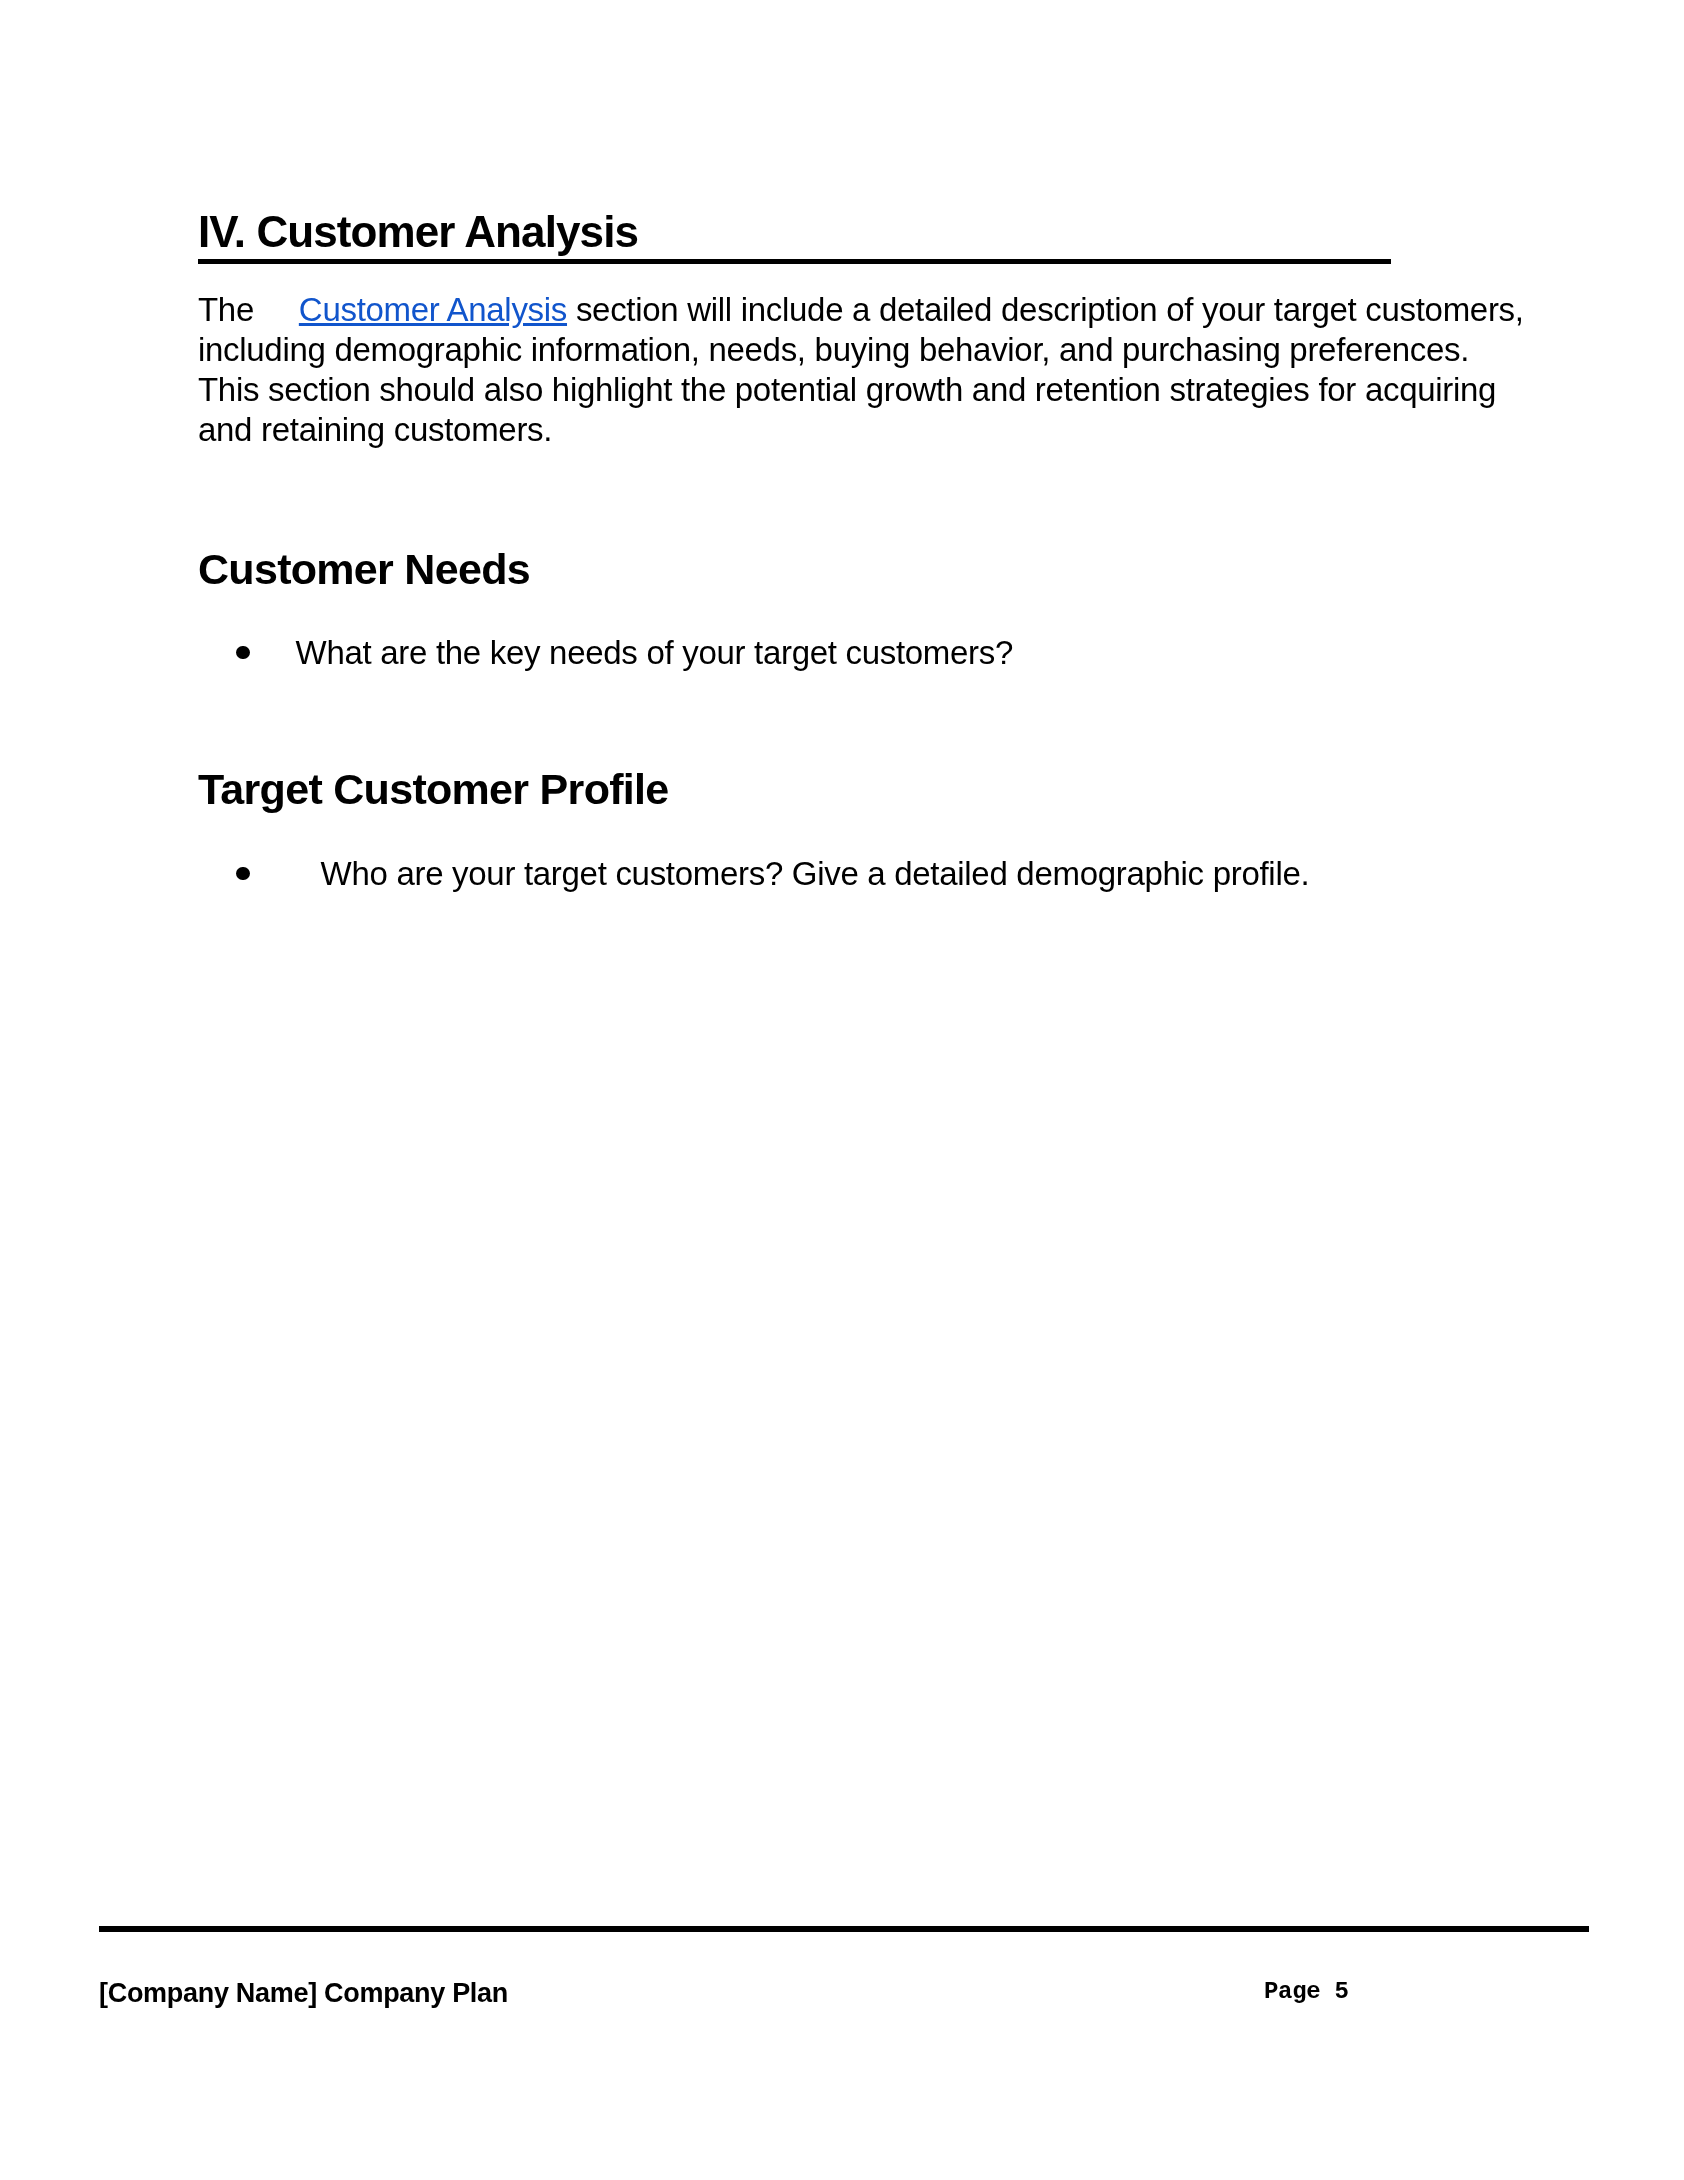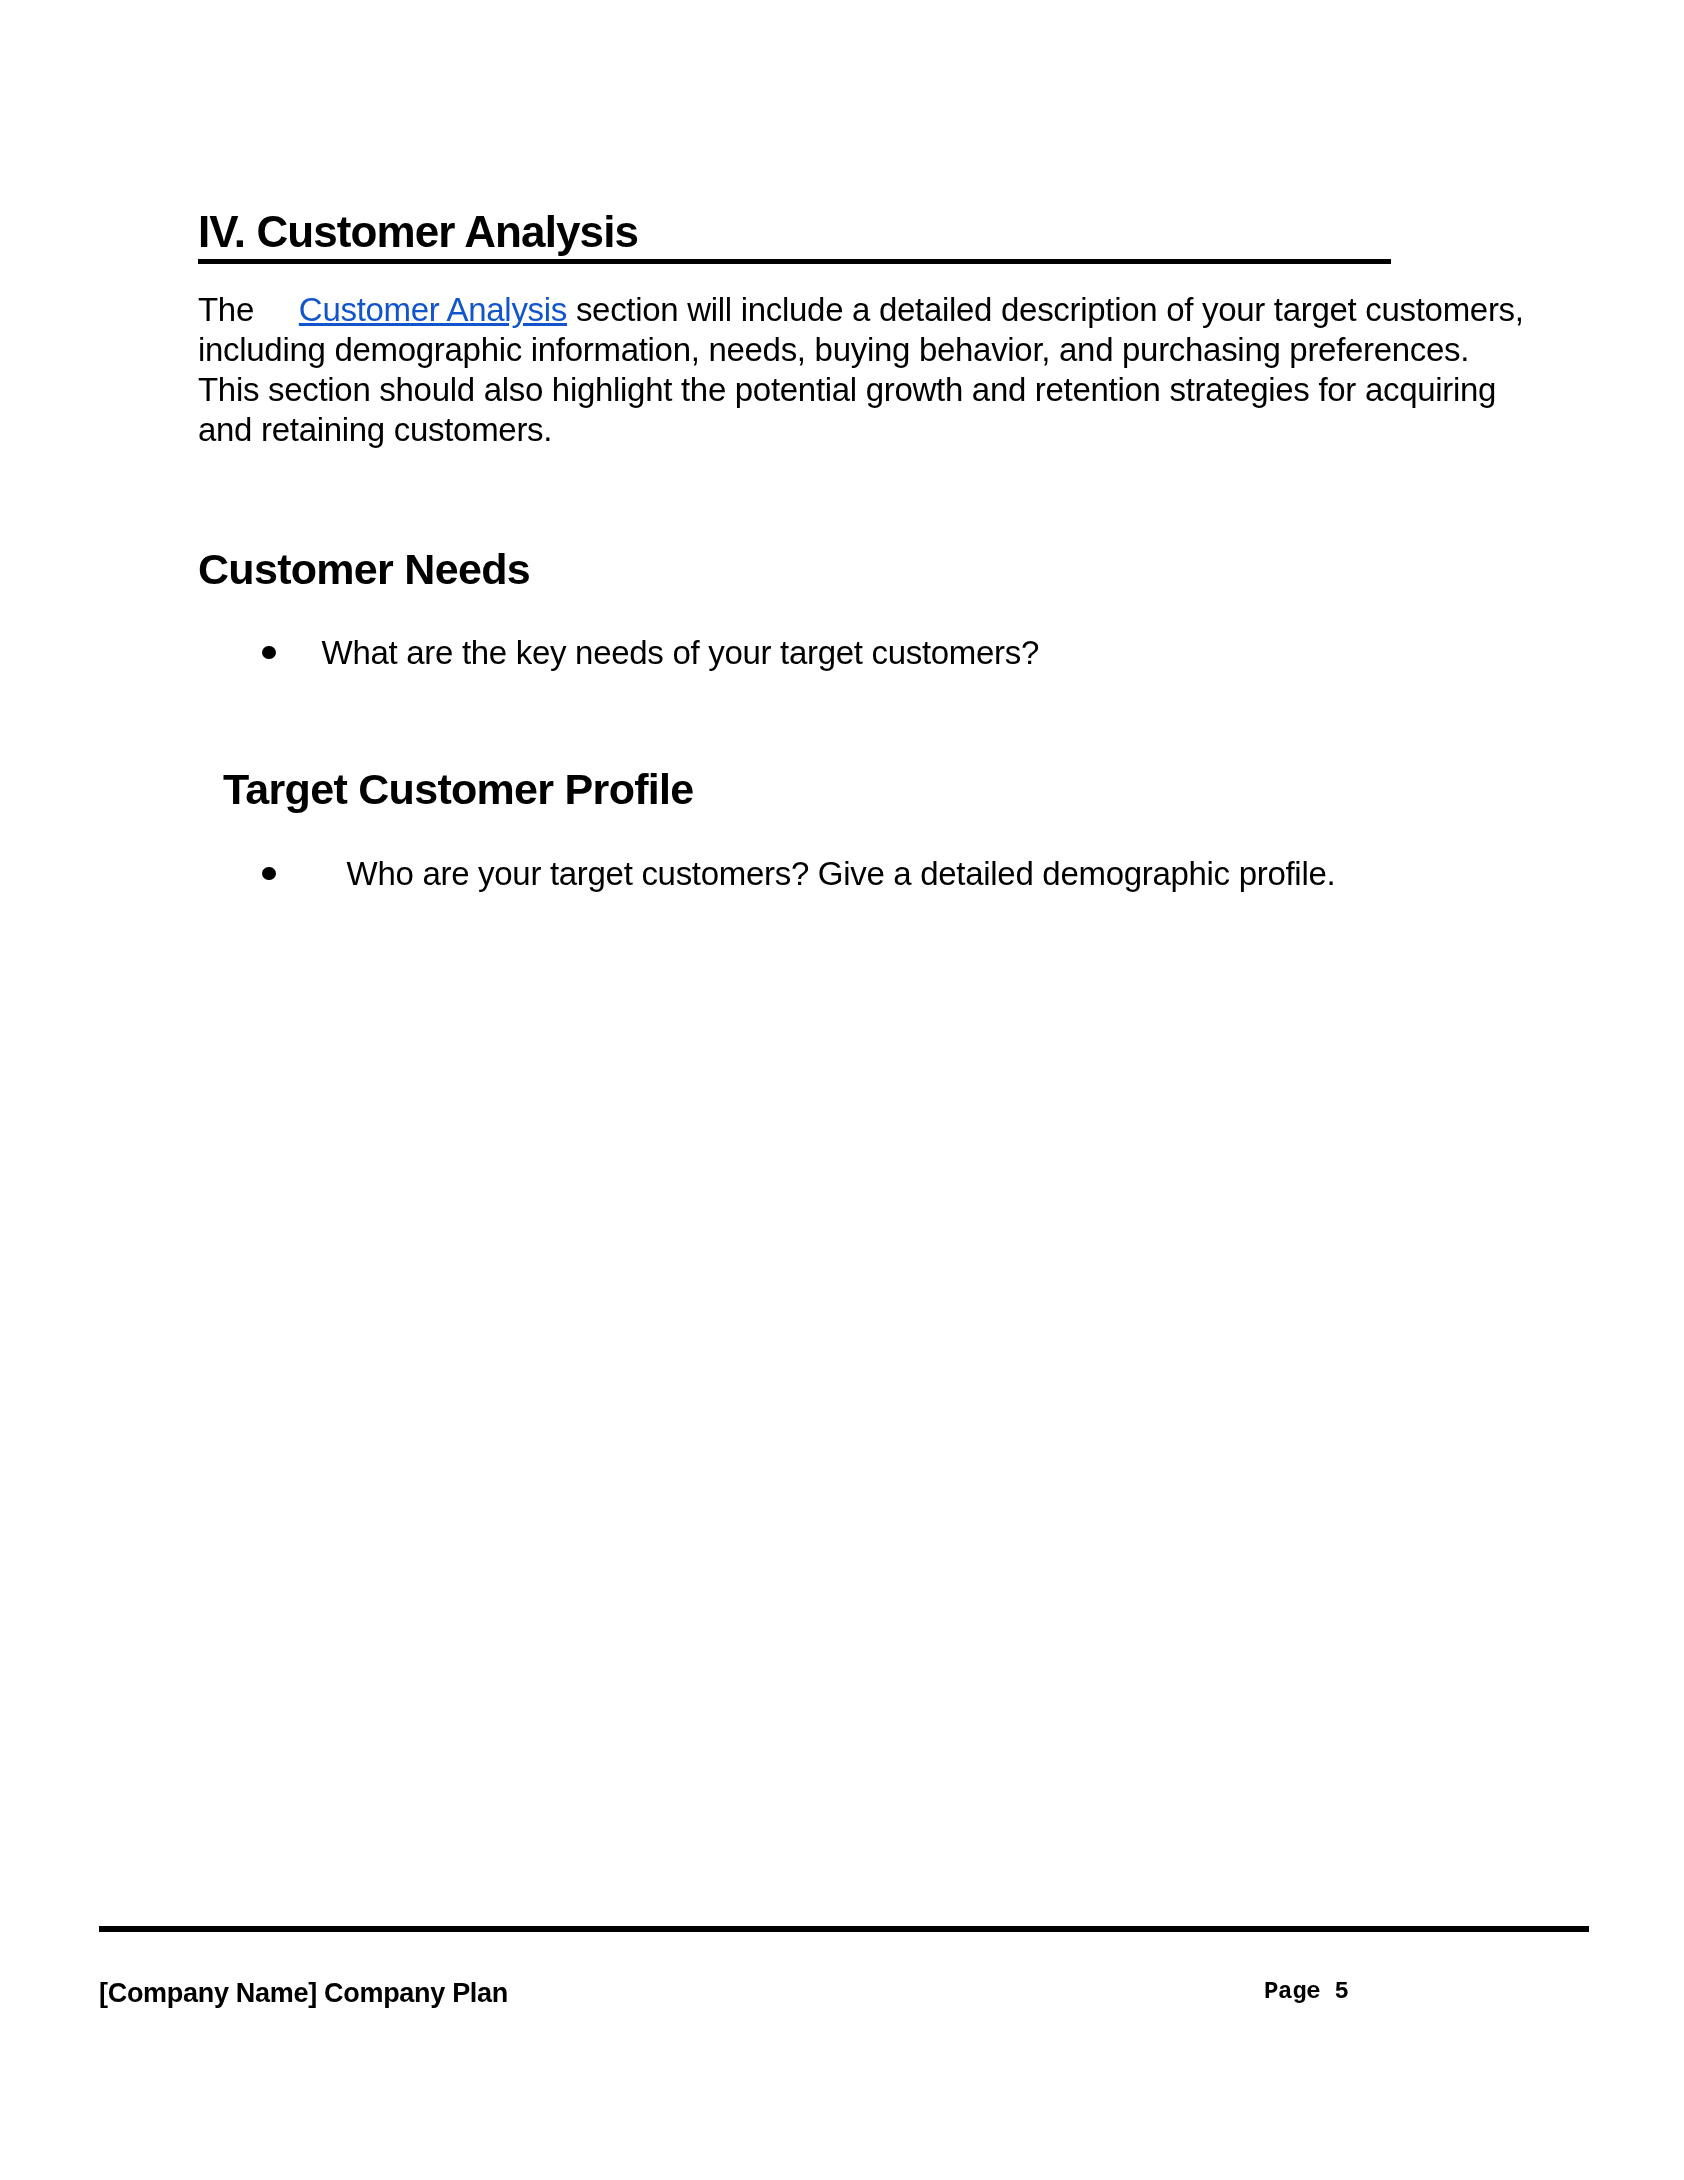--- a/index.html
+++ b/index.html
@@ -7,42 +7,42 @@
          font-family: "Liberation Sans", "DejaVu Sans", sans-serif; color: #000; }
   .page-title { position: absolute; left: 198px; top: 198px; width: 1193px;
     font-size: 44px; font-weight: bold; letter-spacing: -0.9px; line-height: 68px;
     border-bottom: 5.1px solid #000; padding-bottom: 0; margin: 0; height: 61px; }
   .intro { position: absolute; left: 198px; top: 290px; width: 1329px;
     font-size: 33px; line-height: 40px; margin: 0; letter-spacing: -0.3px; }
   .intro a { color: #1155cc; text-decoration: underline; margin-left: 36px; }
   .subhead { position: absolute; left: 198px; font-size: 43px; font-weight: bold;
     text-decoration-thickness: 3.4px; text-underline-offset: 5.1px;
     margin: 0; letter-spacing: -0.7px; }
-  .bullet-row { position: absolute; left: 262px; font-size: 33px; line-height: 39px; margin: 0;
+  .bullet-row { position: absolute; left: 236px; font-size: 33px; line-height: 39px; margin: 0;
     letter-spacing: -0.3px; display: flex; align-items: center; }
   .bullet-dot { width: 13.6px; height: 13.6px; border-radius: 50%; background: #000;
     display: inline-block; margin-right: 46px; }
   .footer-rule { position: absolute; left: 99px; top: 1926px; width: 1490px; height: 6px; background: #000; }
   .footer-left { position: absolute; left: 99px; top: 1978px; font-size: 27px; font-weight: bold; letter-spacing: -0.3px; }
   .footer-right { position: absolute; left: 1264px; top: 1978px; font-size: 24px; font-weight: bold; letter-spacing: -0.3px; font-family: Liberation Mono, monospace; }
 </style>
 </head>
 <body>
 
 <h1 class="page-title">IV. Customer Analysis</h1>
 
 <p class="intro"><span>The </span><a href="#">Customer Analysis</a><span> section will include a detailed description of your target customers, including demographic information, needs, buying behavior, and purchasing preferences. This section should also highlight the potential growth and retention strategies for acquiring and retaining customers.</span></p>
 
 <h2 class="subhead" style="top:545px;">Customer Needs</h2>
 <p class="bullet-row" style="top:633px;">
   <span class="bullet-dot"></span>
   <span>What are the key needs of your target customers?</span>
 </p>
 
-<h2 class="subhead" style="top:765px;margin-left:25px;">Target Customer Profile</h2>
+<h2 class="subhead" style="top:765px;">Target Customer Profile</h2>
 <p class="bullet-row" style="top:854px;gap:25px;">
   <span class="bullet-dot"></span>
   <span>Who are your target customers? Give a detailed demographic profile.</span>
 </p>
 
 <div class="footer-rule"></div>
 <div class="footer-left">[Company Name] Company Plan</div>
 <div class="footer-right">Page 5</div>
 
 

